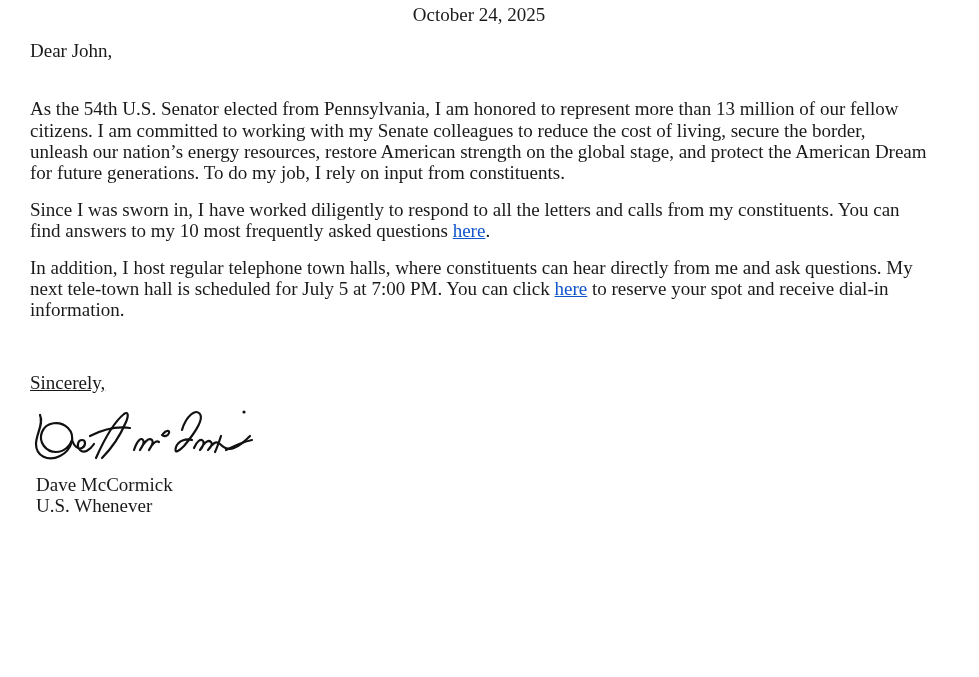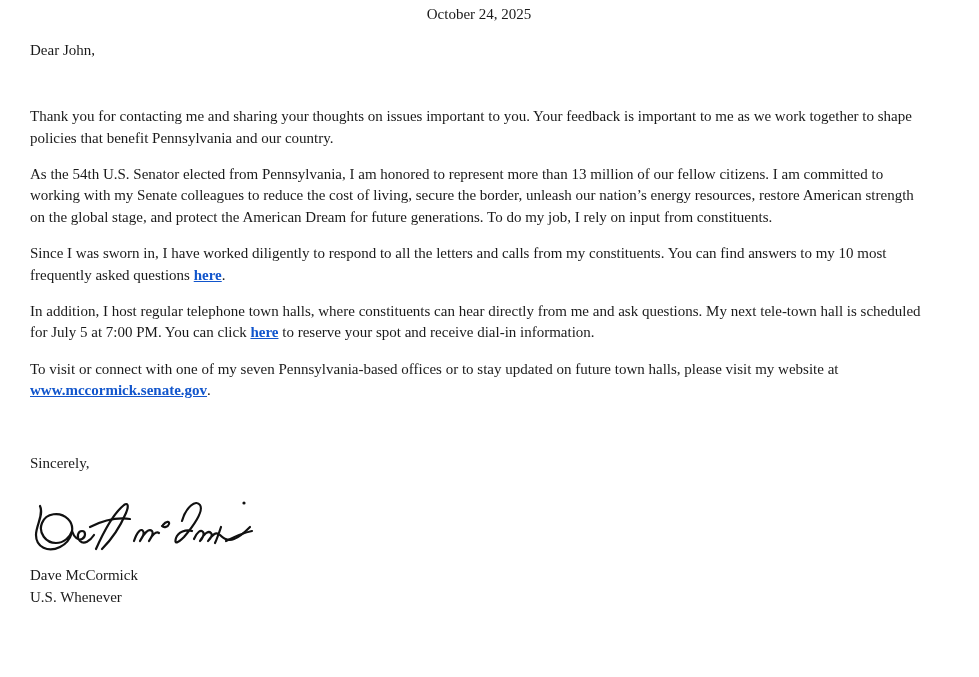--- a/index.html
+++ b/index.html
@@ -10,74 +10,72 @@
   body {
     width: 979px;
     height: 677px;
     overflow: hidden;
   }
   .page {
     box-sizing: border-box;
     width: 979px;
     padding: 4px 51px 0 30px;
     font-family: "Liberation Serif", "DejaVu Serif", serif;
-    font-size: 15px;
+    font-size: 19px;
     line-height: 21.4px;
     color: #1a1a1a;
   }
   .para {
-    margin: 8px 0 15px 0;
+    margin: 0 0 15px 0;
   }
   .date {
     margin: 0 0 15px 0;
     text-align: center;
   }
   .blank-line {
     height: 21.4px;
     margin: 0;
   }
   .spacer-para {
     margin: 0 0 15px 0;
   }
   a.text-link {
     color: #1155cc;
     text-decoration: underline;
     cursor: pointer;
-    font-weight: bold;
   }
   .closing {
-    margin: 0 0 23px 0;
+    margin: 0 0 12px 0;
+    text-decoration: underline;
   }
   .signature-wrap {
     margin: 0 0 10px 0;
     height: 58px;
   }
   .signature-wrap svg {
     display: block;
   }
   .sender-block {
-    margin: 0;
+    margin: 6px;
   }
 </style>
 </head>
 <body>
 
 <div class="page">
 
   <p class="date">October 24, 2025</p>
 
   <p class="para">Dear John,</p>
 
   <div class="blank-line">&nbsp;</div>
 
-  <p class="para"><span>Thank you for contacting me and sharing your thoughts on issues important to you. Your feedback is important to me as we work together to shape policies that benefit Pennsylvania and our country.</span></p>
   <p class="para"><span>As the 54th U.S. Senator elected from Pennsylvania, I am honored to represent more than 13 million of our fellow citizens. I am committed to working with my Senate colleagues to reduce the cost of living, secure the border, unleash our nation’s energy resources, restore American strength on the global stage, and protect the American Dream for future generations. To do my job, I rely on input from constituents.</span></p>
   <p class="para"><span>Since I was sworn in, I have worked diligently to respond to all the letters and calls from my constituents. You can find answers to my 10 most frequently asked questions </span><a class="text-link" href="#">here</a><span>.</span></p>
   <p class="para"><span>In addition, I host regular telephone town halls, where constituents can hear directly from me and ask questions. My next tele-town hall is scheduled for July 5 at 7:00 PM. You can click </span><a class="text-link" href="#">here</a><span> to reserve your spot and receive dial-in information.</span></p>
-  <p class="para"><span>To visit or connect with one of my seven Pennsylvania-based offices or to stay updated on future town halls, please visit my website at </span><a class="text-link" href="#">www.mccormick.senate.gov</a><span>.</span></p>
 
   <p class="spacer-para">&nbsp;</p>
 
   <p class="para closing">Sincerely,</p>
 
   <div class="signature-wrap">
     <svg width="225" height="58" viewBox="0 0 225 58" fill="none" xmlns="http://www.w3.org/2000/svg" stroke="#111111" stroke-width="2.2" stroke-linecap="round" stroke-linejoin="round">
       <path d="M10 9 C14 18 6 28 6 38 C6 50 18 56 30 50 C42 44 46 30 38 22 C30 14 16 16 12 26 C8 36 16 46 26 46 C34 46 40 40 42 34"></path>
       <path d="M42 34 C44 40 48 44 52 42 C56 40 56 34 52 34 C48 34 46 40 50 44 C54 48 60 44 64 38"></path>
       <path d="M66 52 C74 34 84 16 94 8 C98 5 99 9 96 16 C90 30 80 44 72 52"></path>

